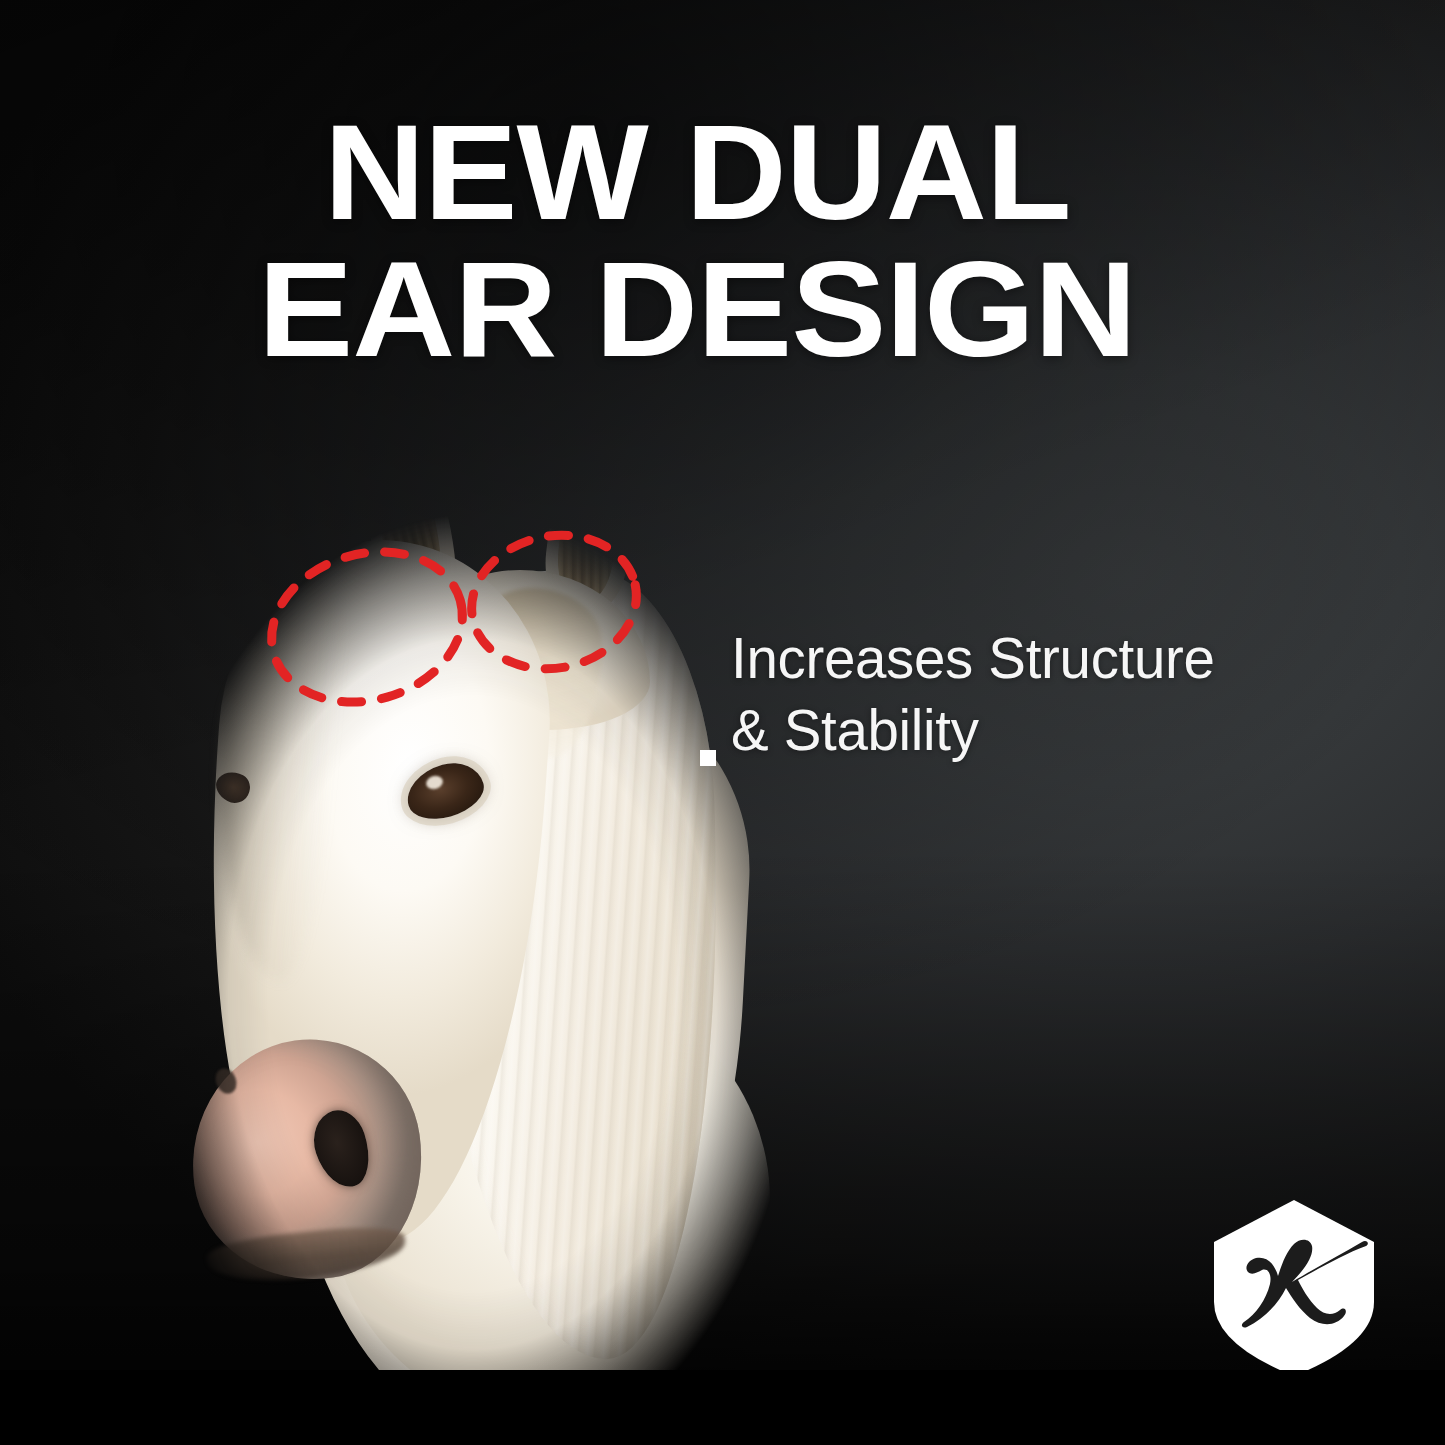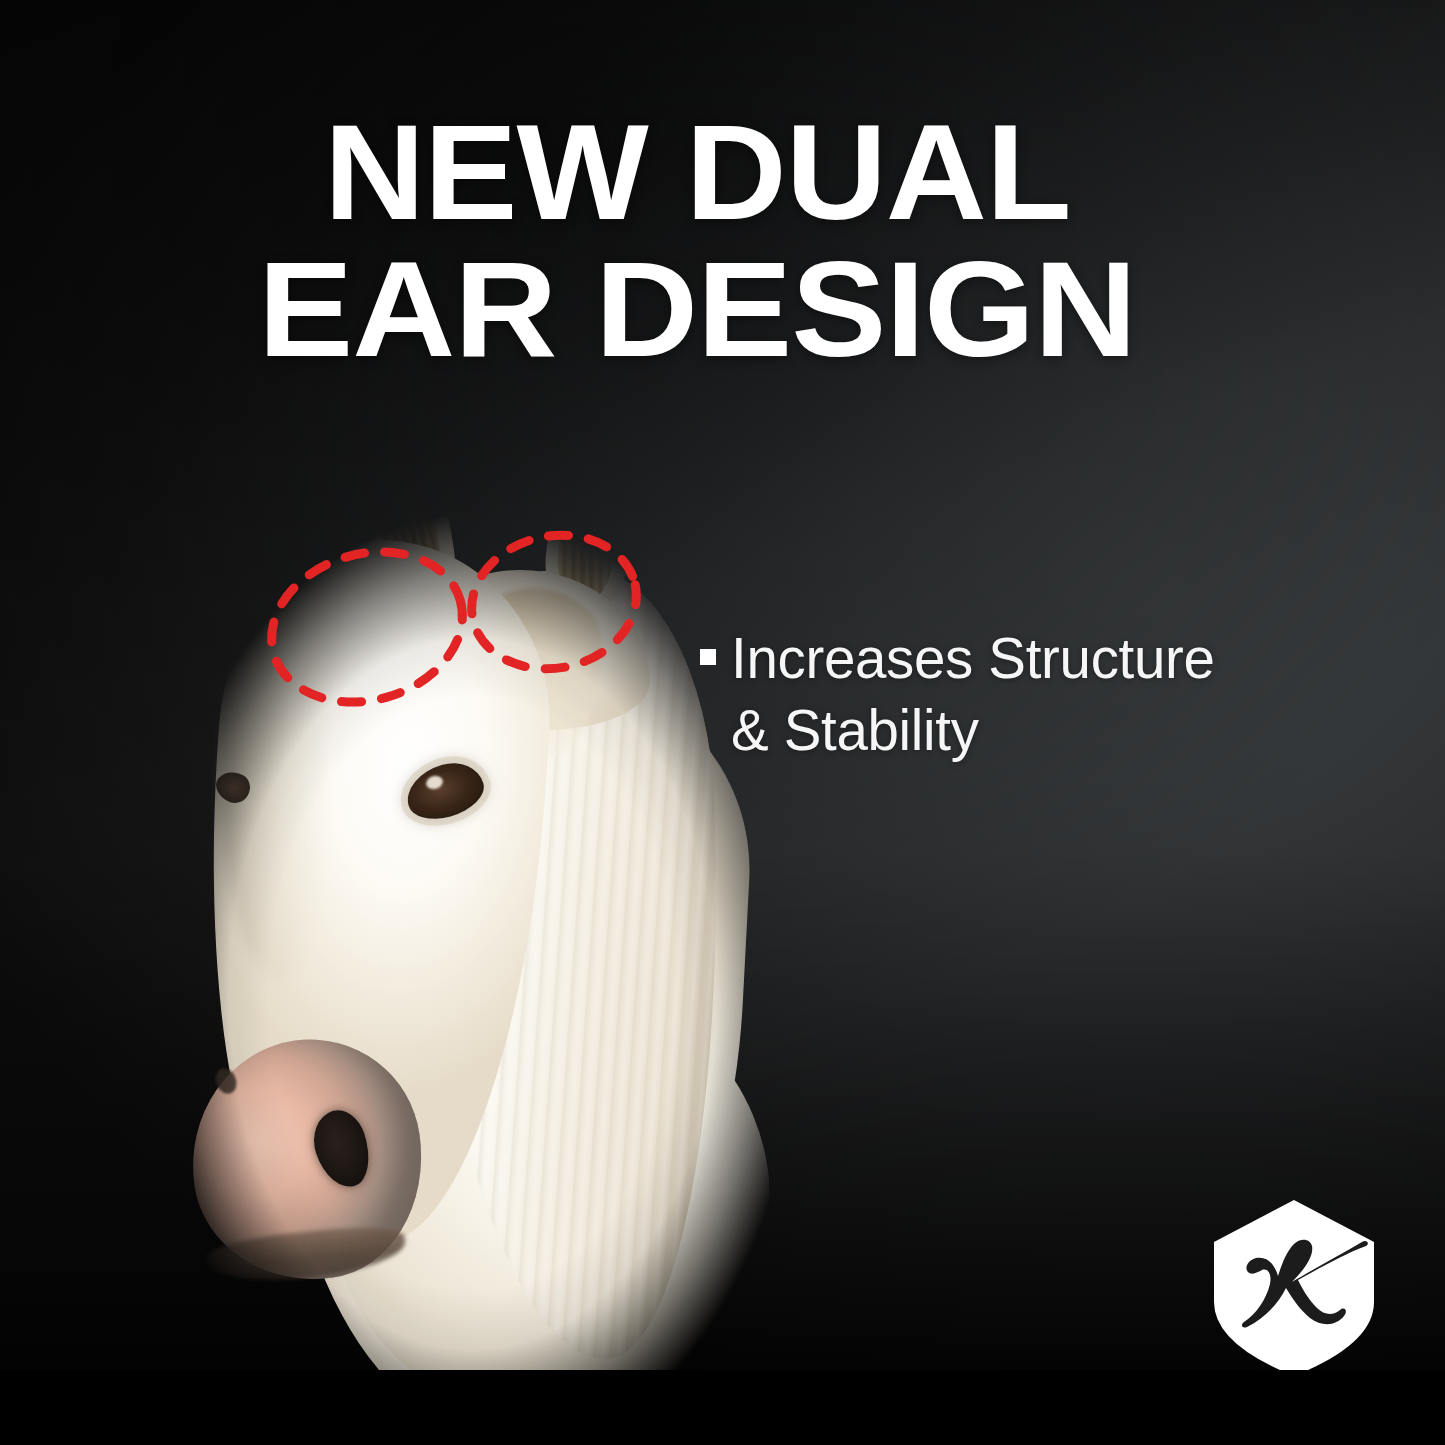--- a/index.html
+++ b/index.html
@@ -69,21 +69,21 @@
 
   
   .bullets {
     position: absolute;
     left: 700px;
     top: 622px;
     width: 670px;
   }
   .bullet-row {
     display: flex;
-    align-items: flex-start;
+    align-items: flex-end;
     margin-bottom: 68px;
   }
   .bullet-marker {
     width: 16px;
     height: 16px;
     background: #ffffff;
     flex: 0 0 auto;
     margin-top: 27px;
     margin-right: 15px;
   }

